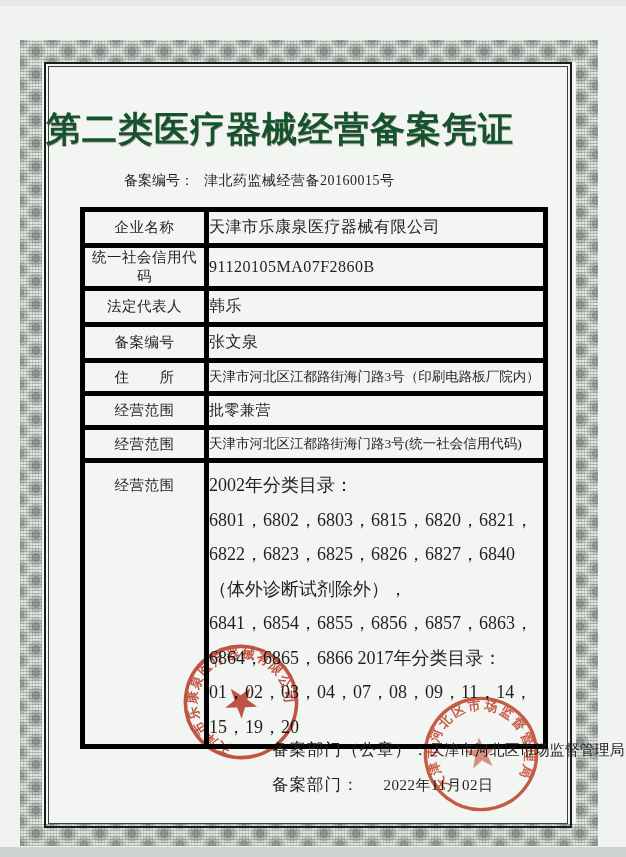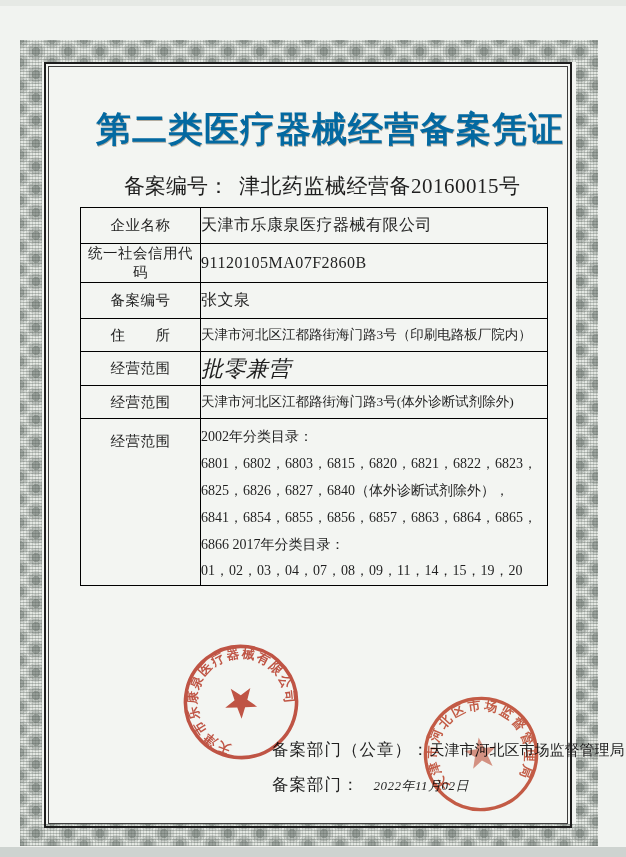--- a/index.html
+++ b/index.html
@@ -32,61 +32,61 @@
   .black-frame{
     position:absolute;left:44px;top:62px;width:528px;height:766px;
     border:2.5px solid #1d1d1d;box-sizing:border-box;
   }
   .black-frame::before{
     content:"";position:absolute;inset:2px;border:1px solid #3c3c3c;
   }
   
   .title{
     position:absolute;left:46px;top:106px;width:568px;
-    text-align:center;font-family:"Liberation Sans", sans-serif;
+    text-align:left;font-family:"Liberation Sans", sans-serif;
     font-weight:bold;font-size:35px;letter-spacing:1px;
-    color:#0369a1;text-shadow:0.5px 0.5px 0 rgba(60,40,10,.35);
+    color:#14532d;text-shadow:0.5px 0.5px 0 rgba(60,40,10,.35);
     white-space:nowrap;
   }
   .reg-line{
-    position:absolute;left:124px;top:172px;font-size:21px;white-space:nowrap;
+    position:absolute;left:124px;top:172px;font-size:14px;white-space:nowrap;
   }
   .reg-line .reg-no{margin-left:10px;letter-spacing:.5px;}
   
   .cert-table{
     position:absolute;left:80px;top:207px;width:468px;
     border-collapse:collapse;table-layout:fixed;
   }
   .cert-table td{
-    border:1px solid #000000;padding:0;vertical-align:middle;
+    border:5px solid #000000;padding:0;vertical-align:middle;
   }
   .label-cell{
     width:119px;text-align:center;font-size:14.5px;letter-spacing:.5px;
   }
   .value-cell{
     padding-left:9px;font-size:16px;white-space:pre-line;letter-spacing:.5px;
   }
   tr.r1{height:36px;} tr.r2{height:35px;margin-left:20px;} tr.r3{height:36px;} tr.r4{height:36px;}
   tr.r5{height:33px;border-radius:8px;} tr.r6{height:34px;} tr.r7{height:33px;} tr.r8{height:64px;}
   tr.r9{height:143px;}
   tr.r5 .value-cell, tr.r7 .value-cell{font-size:13.5px;letter-spacing:0;}
-  tr.r6 .value-cell{font-size:22px;font-style:italic;}
+  tr.r6 .value-cell{font-size:15px;}
   tr.r8 .value-cell{font-size:15.5px;line-height:1.55;padding-right:6px;}
   tr.r9 .value-cell{
-    font-size:14px;line-height:1.92;vertical-align:top;
+    font-size:18px;line-height:1.92;vertical-align:top;
     padding-top:5px;padding-right:4px;letter-spacing:0;
   }
   tr.r9 .label-cell{vertical-align:top;padding-top:13px;}
   
   .dept-line{position:absolute;left:272px;top:739px;white-space:nowrap;z-index:2;}
   .dept-line .lbl{font-size:16.5px;letter-spacing:1px;}
   .dept-line .val{font-size:15px;}
   .date-line{position:absolute;left:272px;top:774px;white-space:nowrap;z-index:2;}
   .date-line .lbl{font-size:16.5px;letter-spacing:1px;}
-  .date-line .val{font-size:13px;margin-left:14px;letter-spacing:.5px;font-style:italic;}
+  .date-line .val{font-size:15px;margin-left:24px;letter-spacing:.5px;}
   
   .seal{position:absolute;z-index:5;mix-blend-mode:multiply;opacity:.88;}
   .seal-company{left:182px;top:643px;transform:rotate(-38deg);}
   .seal-gov{left:422px;top:695px;transform:rotate(-8deg);}
   .seal text{
     font-family:"Liberation Sans", sans-serif;font-weight:bold;
   }
   
   .bottom-strip{
     position:absolute;left:0;bottom:0;width:626px;height:10px;
@@ -119,35 +119,39 @@
   <table class="cert-table">
     <tbody>
         <tr class="r1">
           <td class="label-cell">企业名称</td>
           <td class="value-cell">天津市乐康泉医疗器械有限公司</td>
         </tr>
         <tr class="r2">
           <td class="label-cell">统一社会信用代码</td>
           <td class="value-cell">91120105MA07F2860B</td>
         </tr>
+        <tr class="r3">
+          <td class="label-cell">法定代表人</td>
+          <td class="value-cell">韩乐</td>
+        </tr>
         <tr class="r4">
           <td class="label-cell">备案编号</td>
           <td class="value-cell">张文泉</td>
         </tr>
         <tr class="r5">
           <td class="label-cell">住　　所</td>
           <td class="value-cell">天津市河北区江都路街海门路3号（印刷电路板厂院内）</td>
         </tr>
         <tr class="r6">
           <td class="label-cell">经营范围</td>
           <td class="value-cell">批零兼营</td>
         </tr>
         <tr class="r7">
           <td class="label-cell">经营范围</td>
-          <td class="value-cell">天津市河北区江都路街海门路3号(体外诊断试剂除外)</td>
+          <td class="value-cell">天津市河北区江都路街海门路3号(统一社会信用代码)</td>
         </tr>
         <tr class="r9">
           <td class="label-cell">经营范围</td>
           <td class="value-cell">2002年分类目录：
 6801，6802，6803，6815，6820，6821，6822，6823，6825，6826，6827，6840（体外诊断试剂除外），
 6841，6854，6855，6856，6857，6863，6864，6865，6866 2017年分类目录：
 01，02，03，04，07，08，09，11，14，15，19，20</td>
         </tr>
       </tbody>
   </table>

